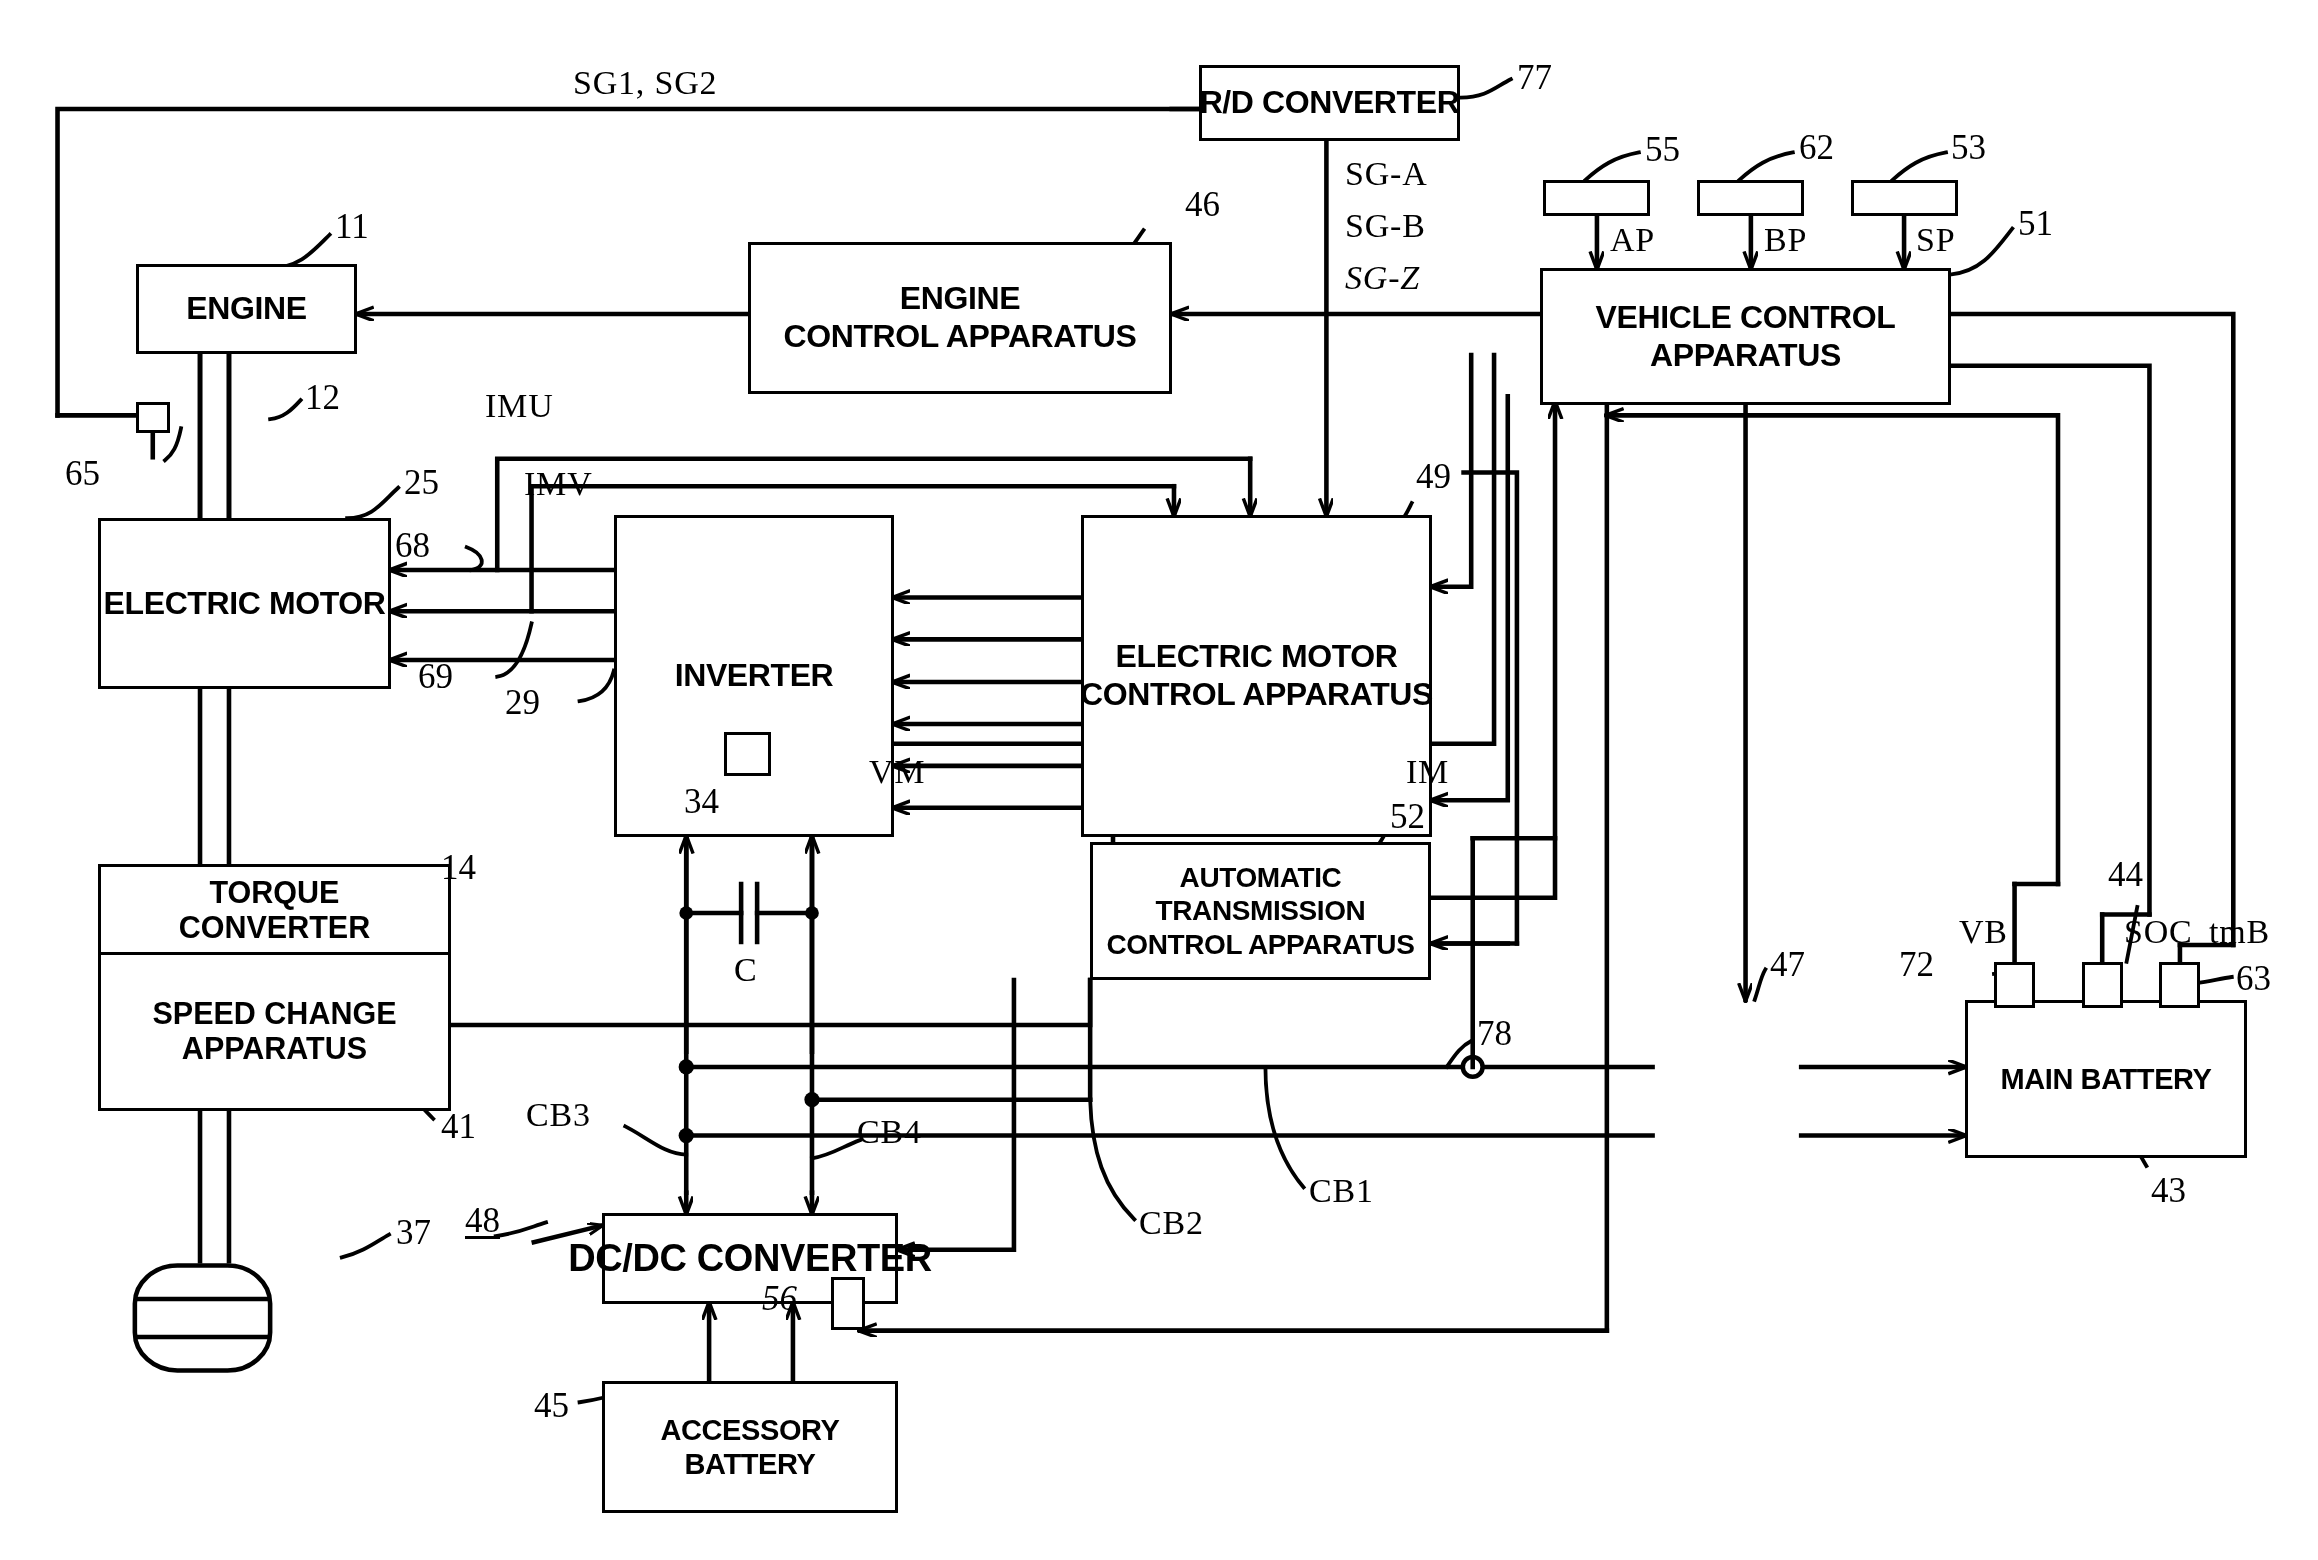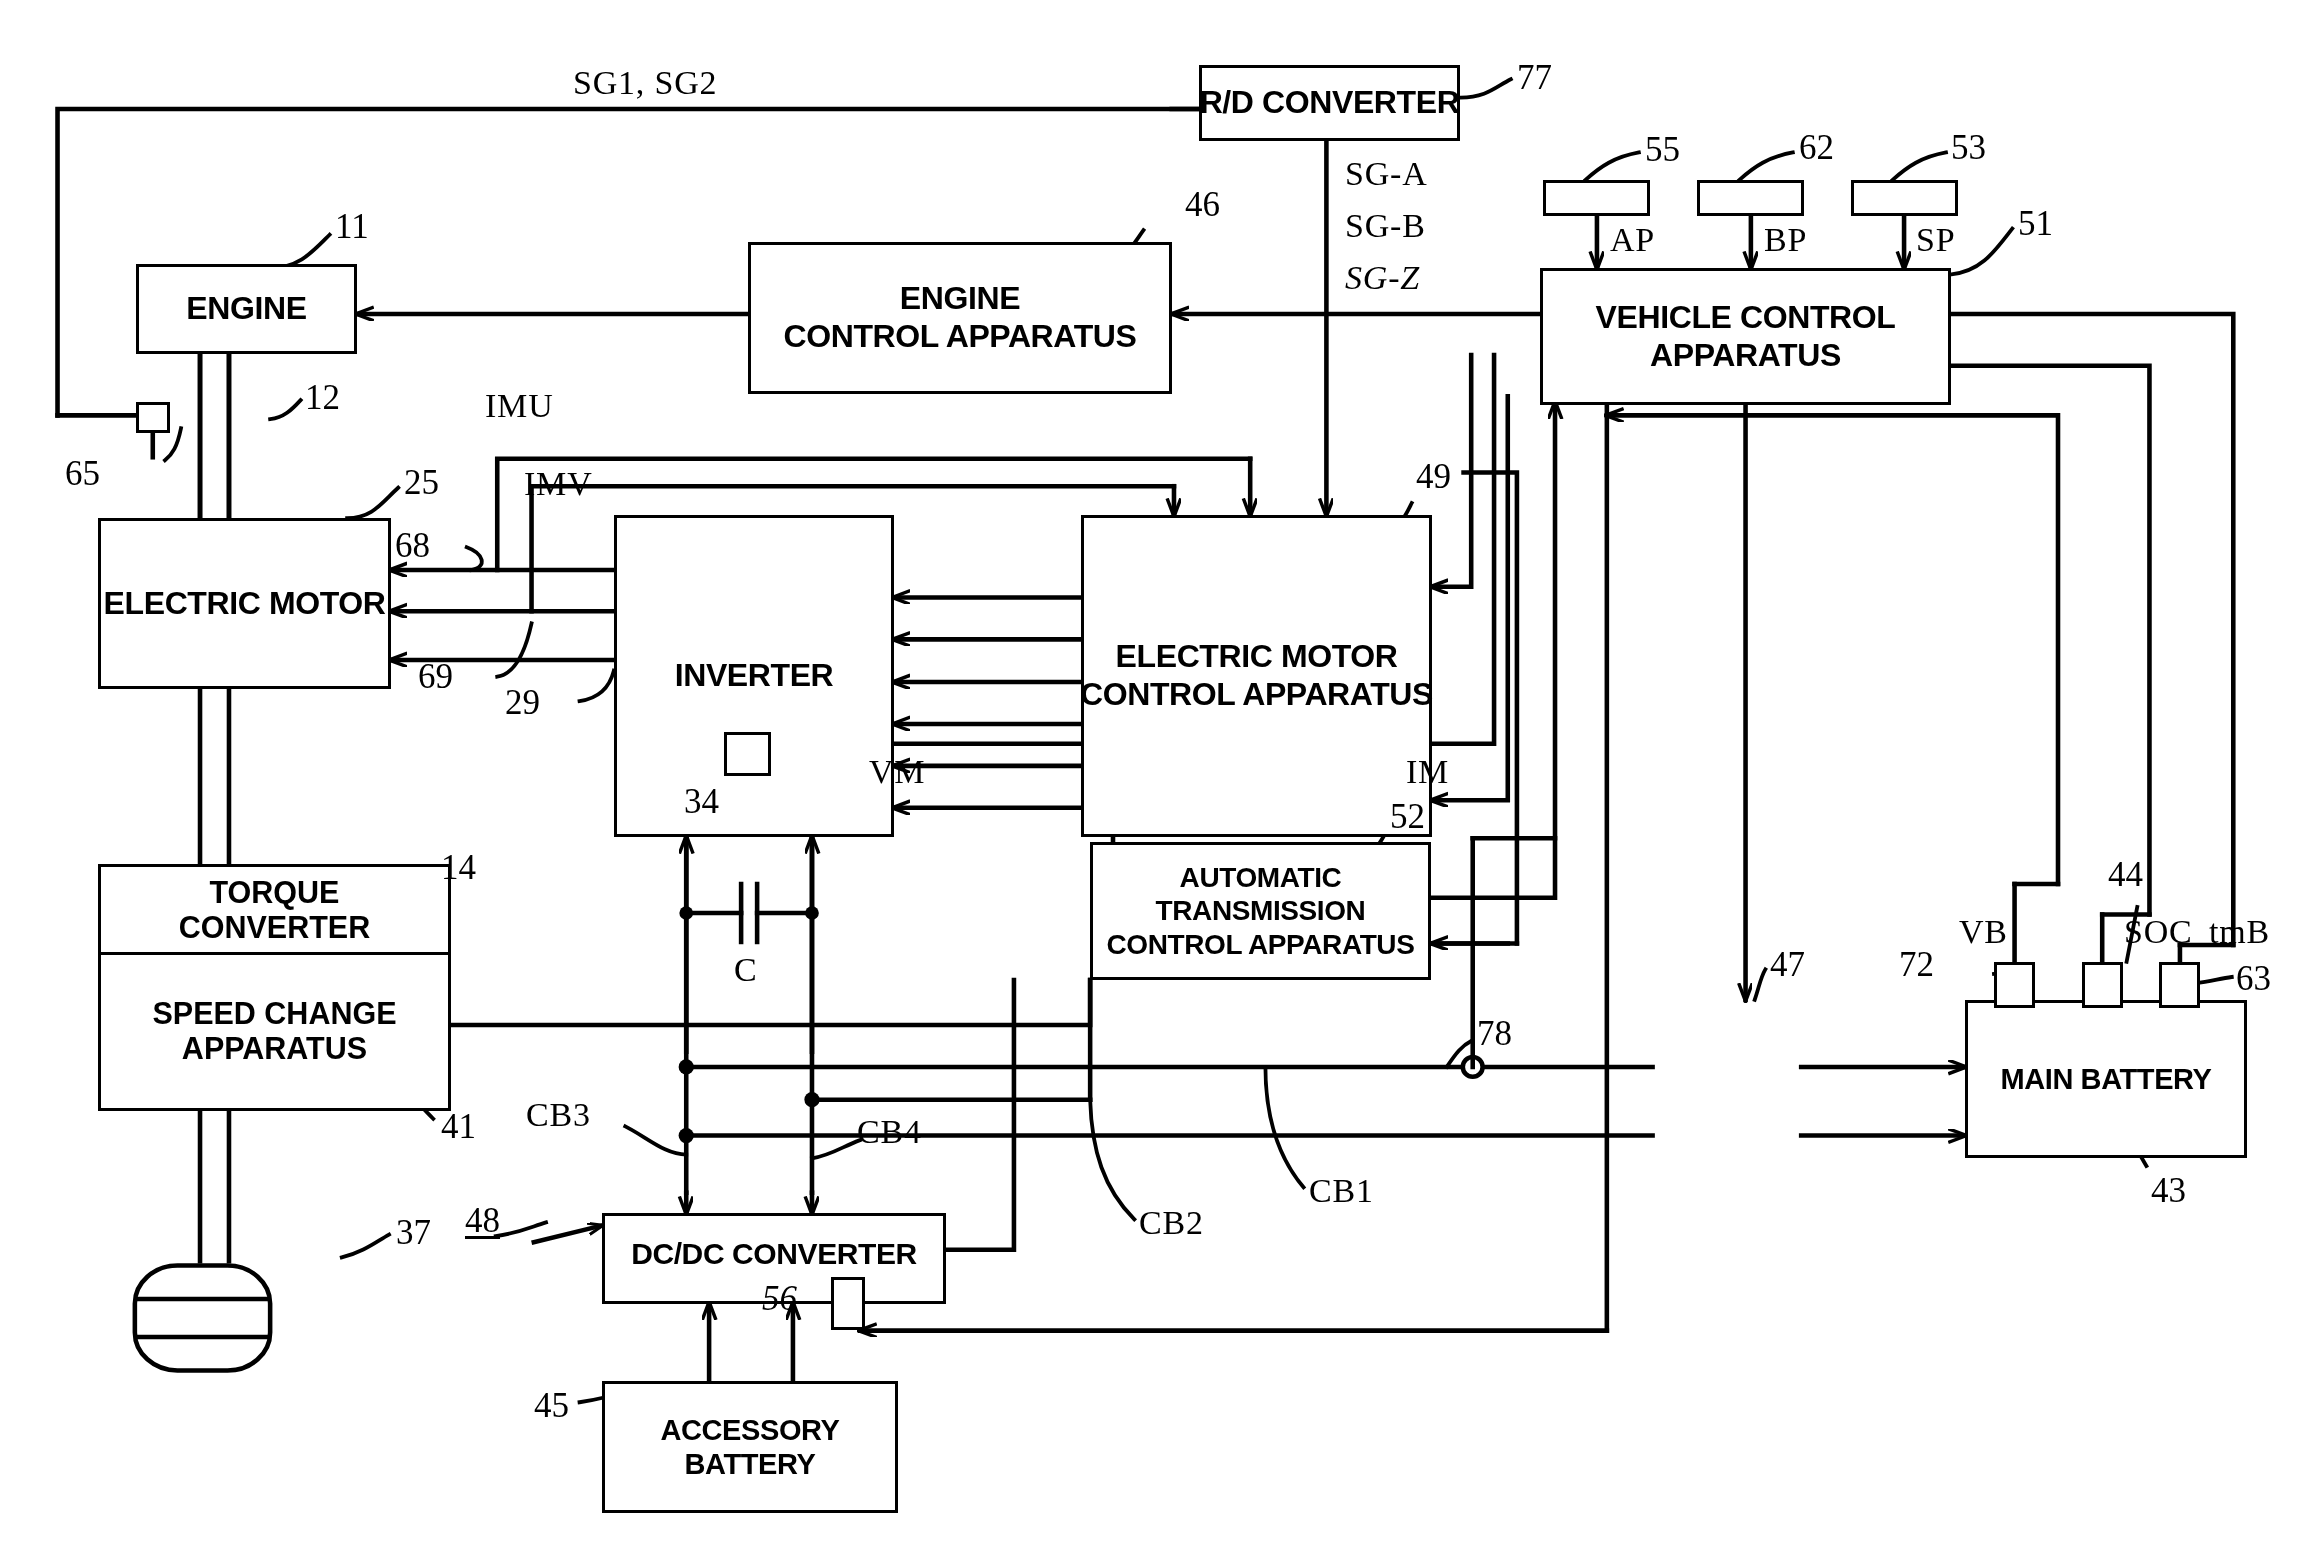--- a/index.html
+++ b/index.html
@@ -238,21 +238,21 @@
     <span class="ln">AUTOMATIC</span>
     <span class="ln">TRANSMISSION</span>
     <span class="ln">CONTROL APPARATUS</span>
   </div>
 
 
   <div class="box" style="left:1965px;top:1000px;width:282px;height:158px;font-size:29px;">
     <span class="ln">MAIN BATTERY</span>
   </div>
 
-  <div class="box" style="left:602px;top:1213px;width:344px;height:91px;font-size:30px;justify-content:flex-start;padding-top:20px;">
+  <div class="box" style="left:602px;top:1213px;width:296px;height:91px;font-size:38px;justify-content:flex-start;padding-top:20px;">
     <span class="ln">DC/DC CONVERTER</span>
   </div>
 
   <div class="box" style="left:602px;top:1381px;width:296px;height:132px;font-size:29px;">
     <span class="ln">ACCESSORY</span>
     <span class="ln">BATTERY</span>
   </div>
 
   <div class="sensorbox" style="left:1543px;top:180px;width:107px;height:36px;"></div>
   <div class="sensorbox" style="left:1697px;top:180px;width:107px;height:36px;"></div>

